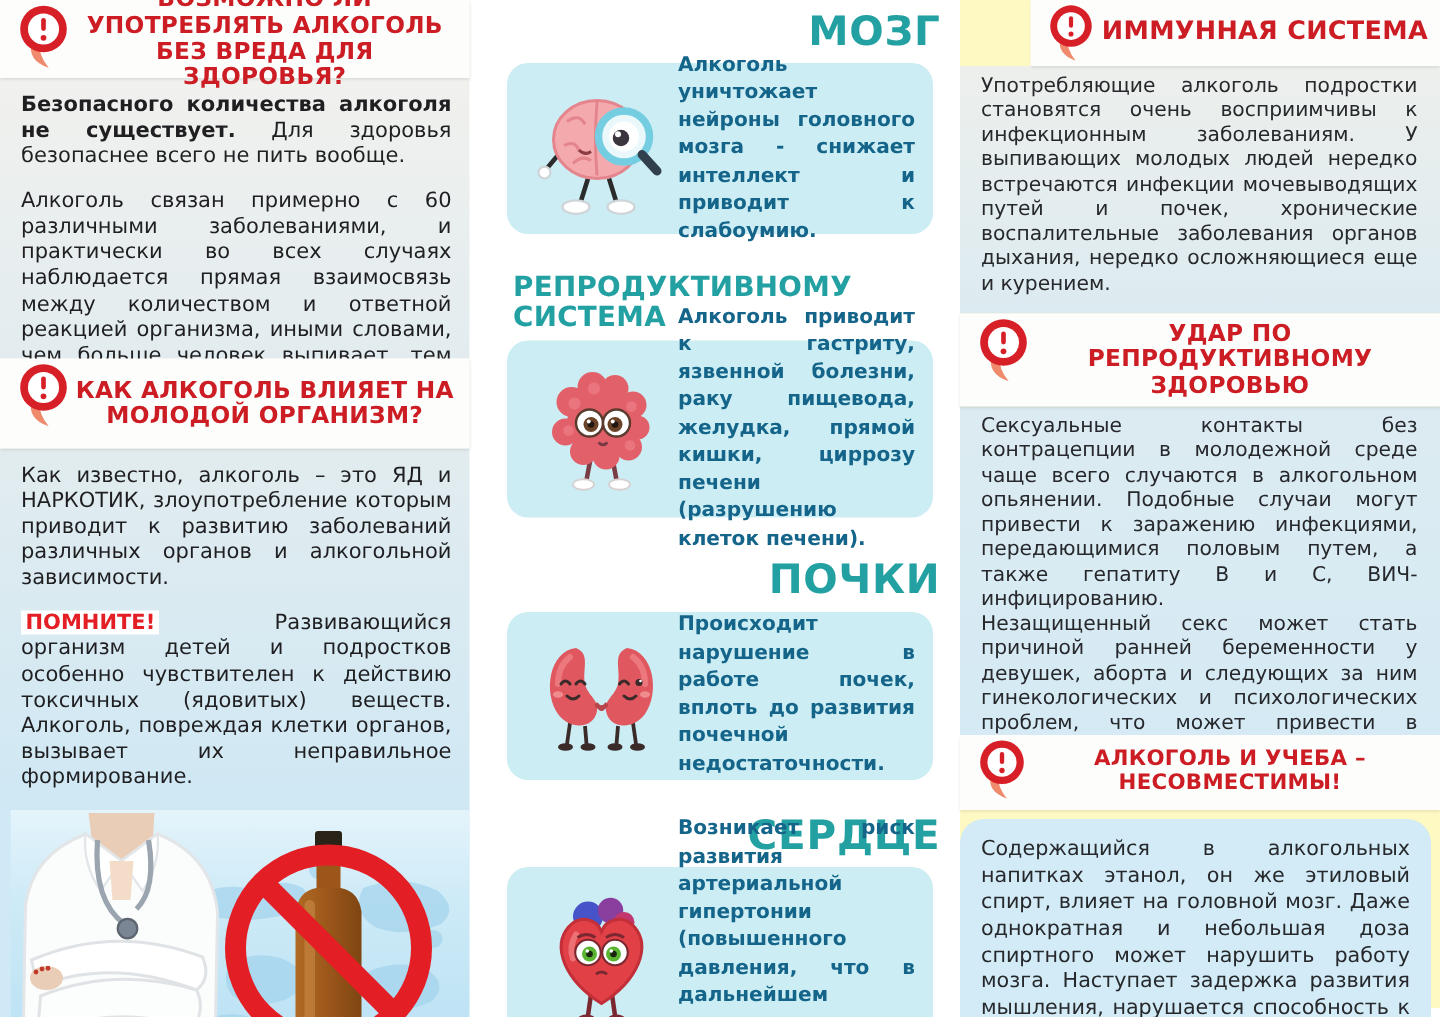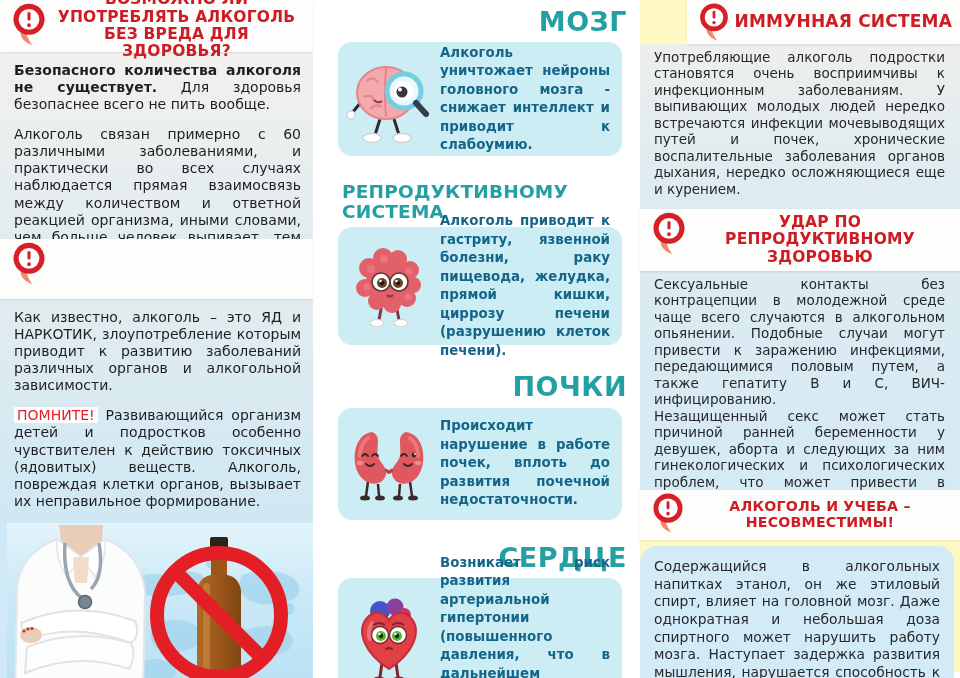--- a/index.html
+++ b/index.html
@@ -32,35 +32,35 @@
 
   
   .band-l1{height:48px;}
   .band-l2{height:56px;}
   .tb{padding:10px 12px 0 14px;color:#1f1f22;font-size:14px;line-height:1.22;
       text-align:justify;flex-shrink:0;}
   .tb p{margin:0 0 13px 0;}
   .tb1{height:177px;background:linear-gradient(180deg,#f1f1ee 0%,#e2ecef 100%);}
   .tb2{flex:1;background:linear-gradient(180deg,#e2ecef 0%,#cfe8f4 100%);}
   .lead-bold{font-weight:bold;}
-  .remember{background:#ffffff;color:#e31e24;font-weight:normal;padding:0 3px;}
+  .remember{background:#ffffff;color:#e31e24;font-weight:bold;padding:0 3px;}
 
   .photo-wrap{height:176px;background:#cfe9f6;padding:0 0 0 7px;flex-shrink:0;}
   .photo-wrap svg{display:block;}
 
   
   .organ-title{
     margin:0 0 6px 16px;color:#23a0a2;font-weight:bold;letter-spacing:.5px;
     font-size:27px;line-height:1.05;flex-shrink:0;
   }
   .organ-title.long{font-size:18.5px;letter-spacing:.2px;}
   .mt1{margin-top:8px;}  .mt2{margin-top:26px;} .mt3{margin-top:28px;} .mt4{margin-top:24px;}
   .card{
     background:#cbedf3;border-radius:14px;margin:0 5px 0 12px;
-    display:flex;align-items:center;gap:6px;padding:6px 12px 6px 6px;
+    display:flex;align-items:center;gap:6px;padding:6px 12px 6px 18px;
     flex-shrink:0;
   }
   .card p{
     margin:0;flex:1;color:#15658a;font-weight:bold;font-size:13.4px;
     line-height:1.38;text-align:justify;
   }
   .c1{height:102px;} .c2{height:106px;} .c3{height:100px;} .c4{height:106px;}
   .organ-art{flex-shrink:0;}
 
   
@@ -103,20 +103,21 @@
     </div>
 
     <div class="band band-l2">
       <svg class="pin" viewBox="0 0 44 52" width="38" height="45">
         <path d="M13,30 Q9,44 26,50 Q18,40 19,31 Z" fill="#ef8a6d"></path>
         <circle cx="22" cy="20" r="18" fill="#d71f27"></circle>
         <circle cx="22" cy="20" r="12" fill="#ffffff"></circle>
         <rect x="20.2" y="11.5" width="3.6" height="10" rx="1.8" fill="#d71f27"></rect>
         <circle cx="22" cy="26.8" r="2.2" fill="#d71f27"></circle>
       </svg>
+      <h1 class="h-2line">КАК АЛКОГОЛЬ ВЛИЯЕТ НА МОЛОДОЙ ОРГАНИЗМ?</h1>
     </div>
 
     <div class="tb tb2">
       <p>Как известно, алкоголь – это ЯД и НАРКОТИК, злоупотребление которым приводит к развитию заболеваний различных органов и алкогольной зависимости.</p>
       <p><span class="remember">ПОМНИТЕ!</span> <span>Развивающийся организм детей и подростков особенно чувствителен к действию токсичных (ядовитых) веществ. Алкоголь, повреждая клетки органов, вызывает их неправильное формирование.</span></p>
     </div>
 
     <div class="photo-wrap">
       <svg viewBox="0 0 306 176" width="306" height="176">
         <defs>

